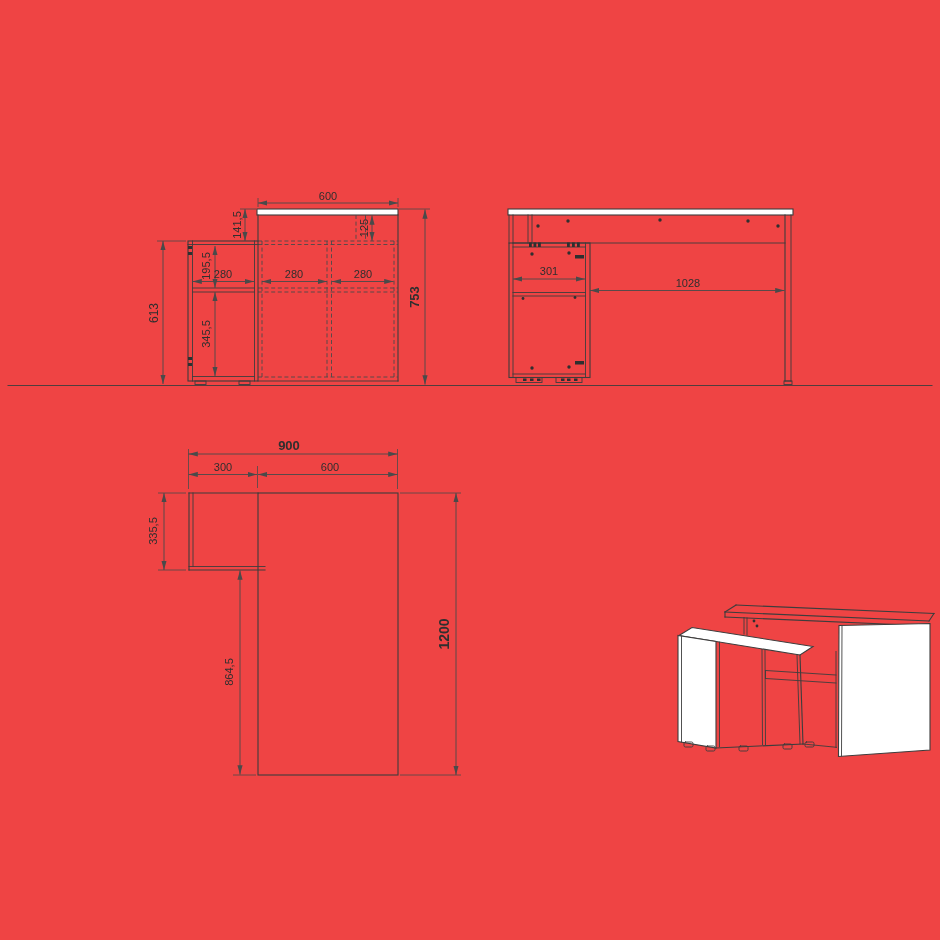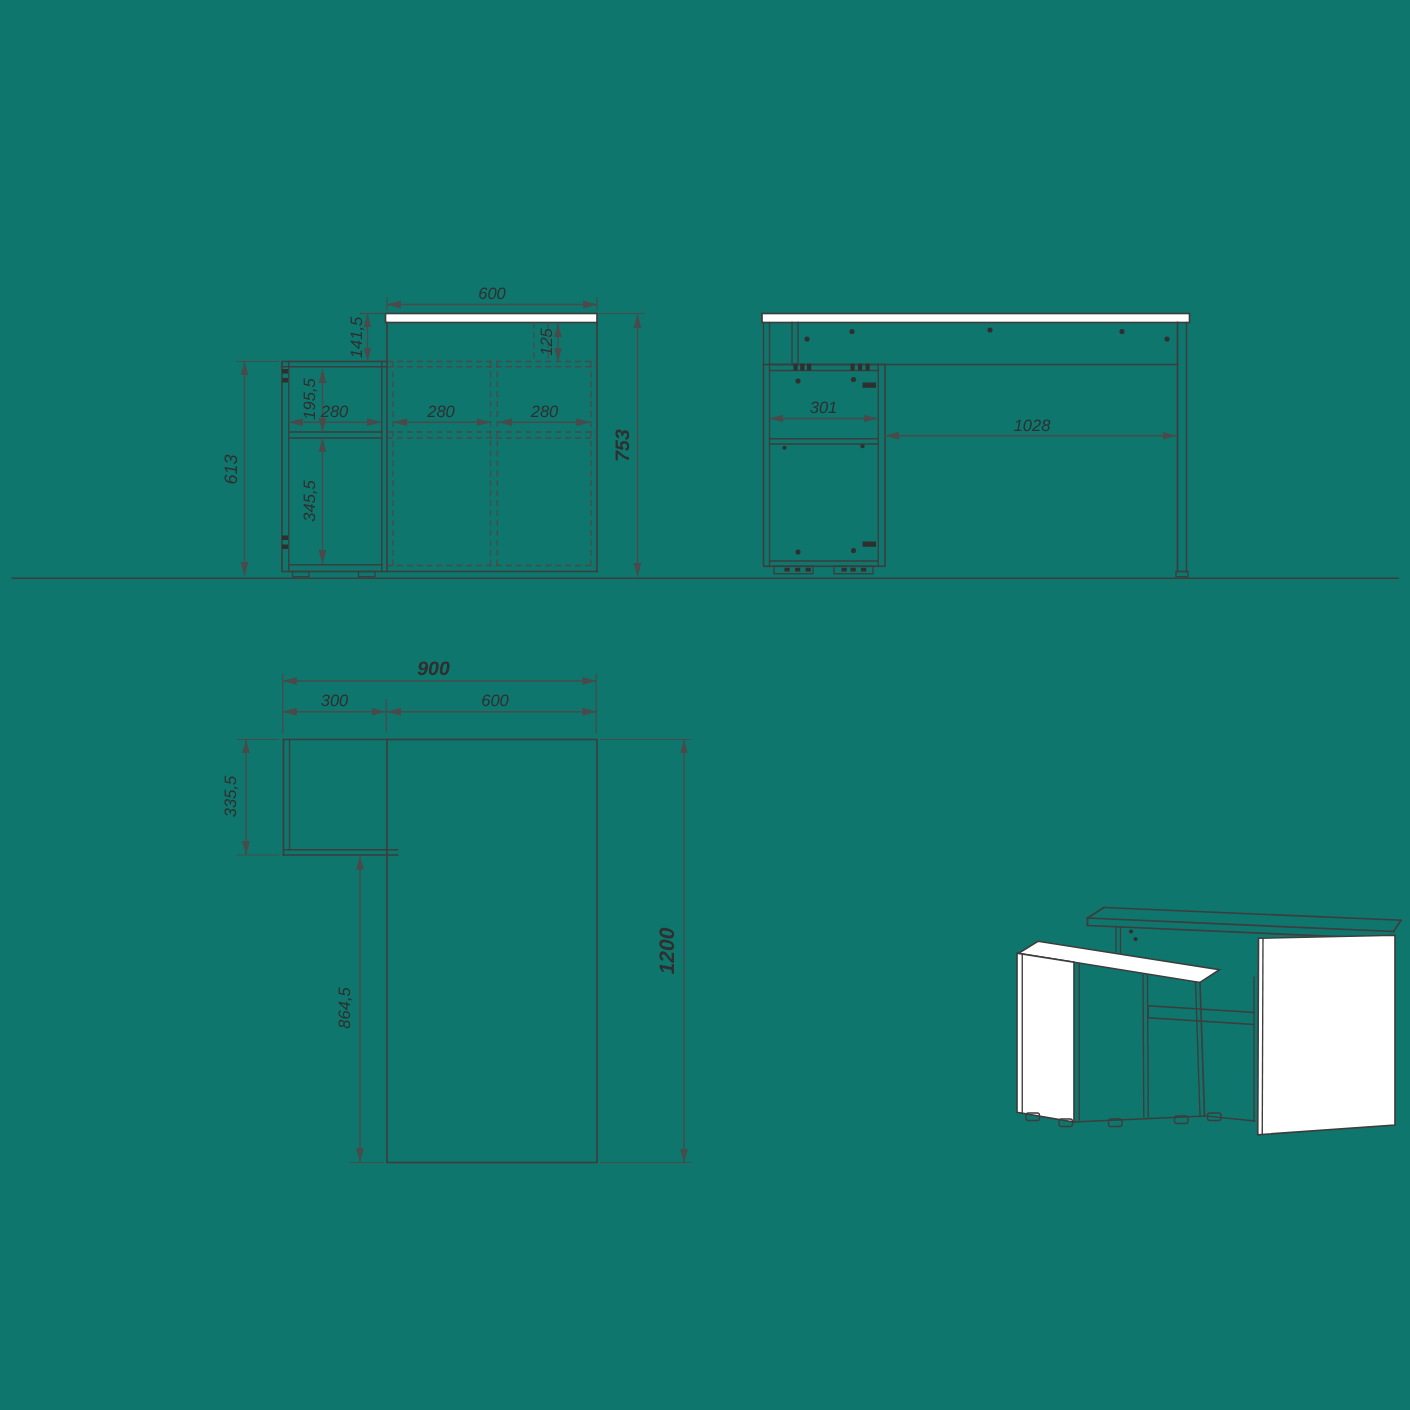--- a/index.html
+++ b/index.html
@@ -1,16 +1,16 @@
 <!DOCTYPE html>
 <html><head>
 <meta charset="utf-8">
 <style>
   html,body{margin:0;padding:0;background:#fff;}
-  .sheet{position:relative;width:940px;height:940px;background:#0f766e;overflow:hidden;font-style:italic;}
+  .sheet{position:relative;width:940px;height:940px;background:#ef4444;overflow:hidden;}
   svg{display:block;}
   svg text{font-family:"Liberation Sans","DejaVu Sans",sans-serif;fill:#2f2f2f;}
   .s{stroke:#3d3d3d;stroke-width:1.1;fill:none;stroke-linecap:square;}
   .thin{stroke-width:0.9;}
   .dash{stroke:#4a4a4a;stroke-width:0.9;fill:none;stroke-dasharray:4 2.6;}
   .dim{stroke:#4a4a4a;stroke-width:0.9;fill:none;}
   .ext{stroke:#4a4a4a;stroke-width:0.8;fill:none;}
   .blk{fill:#2f2f2f;stroke:none;}
   .wfill{fill:#ffffff;}
   .t11{font-size:11px;}

